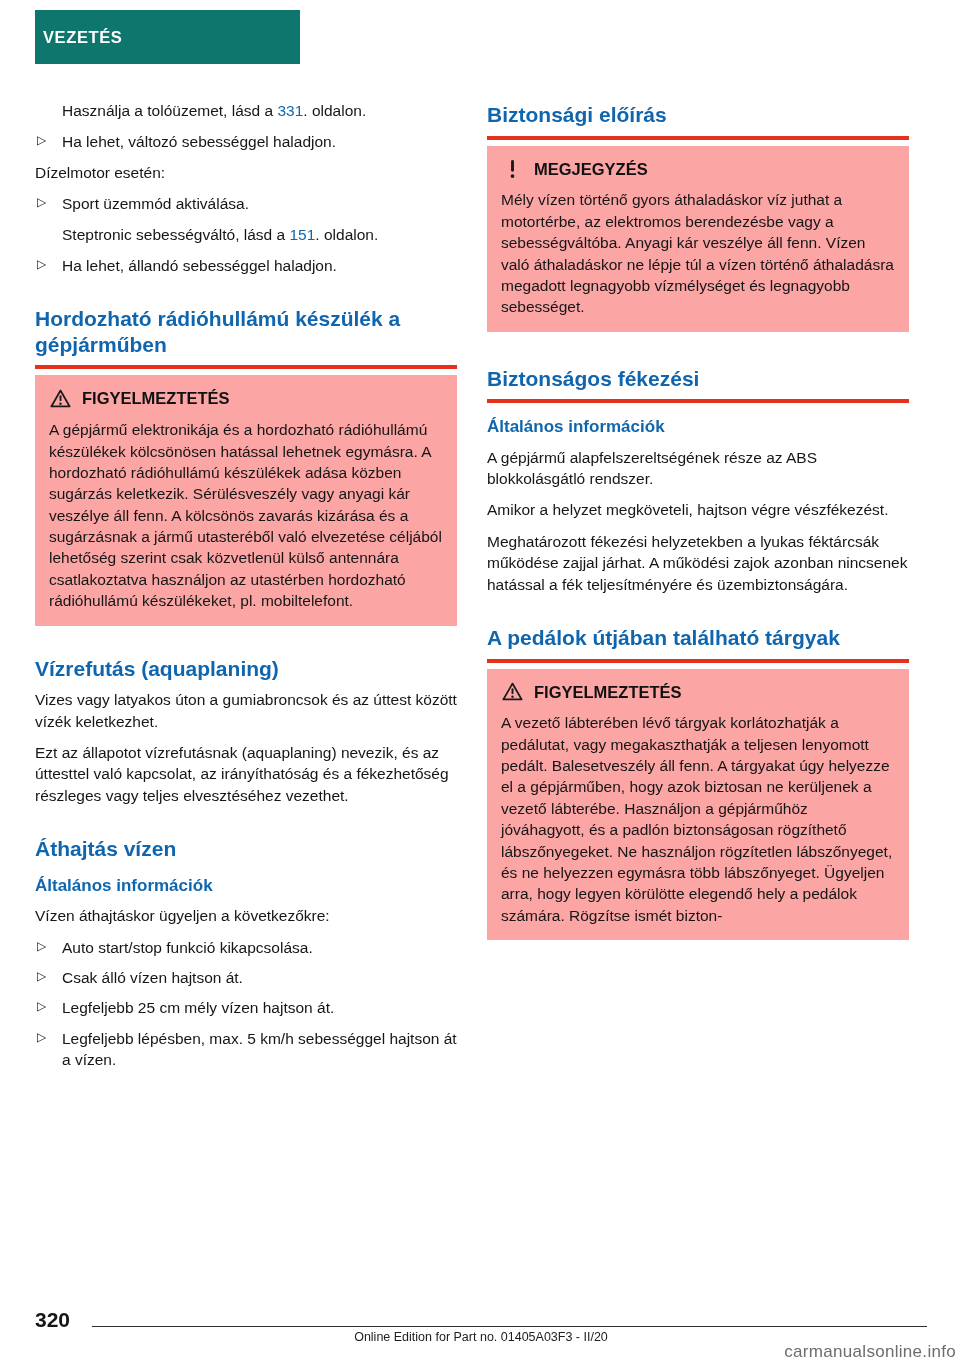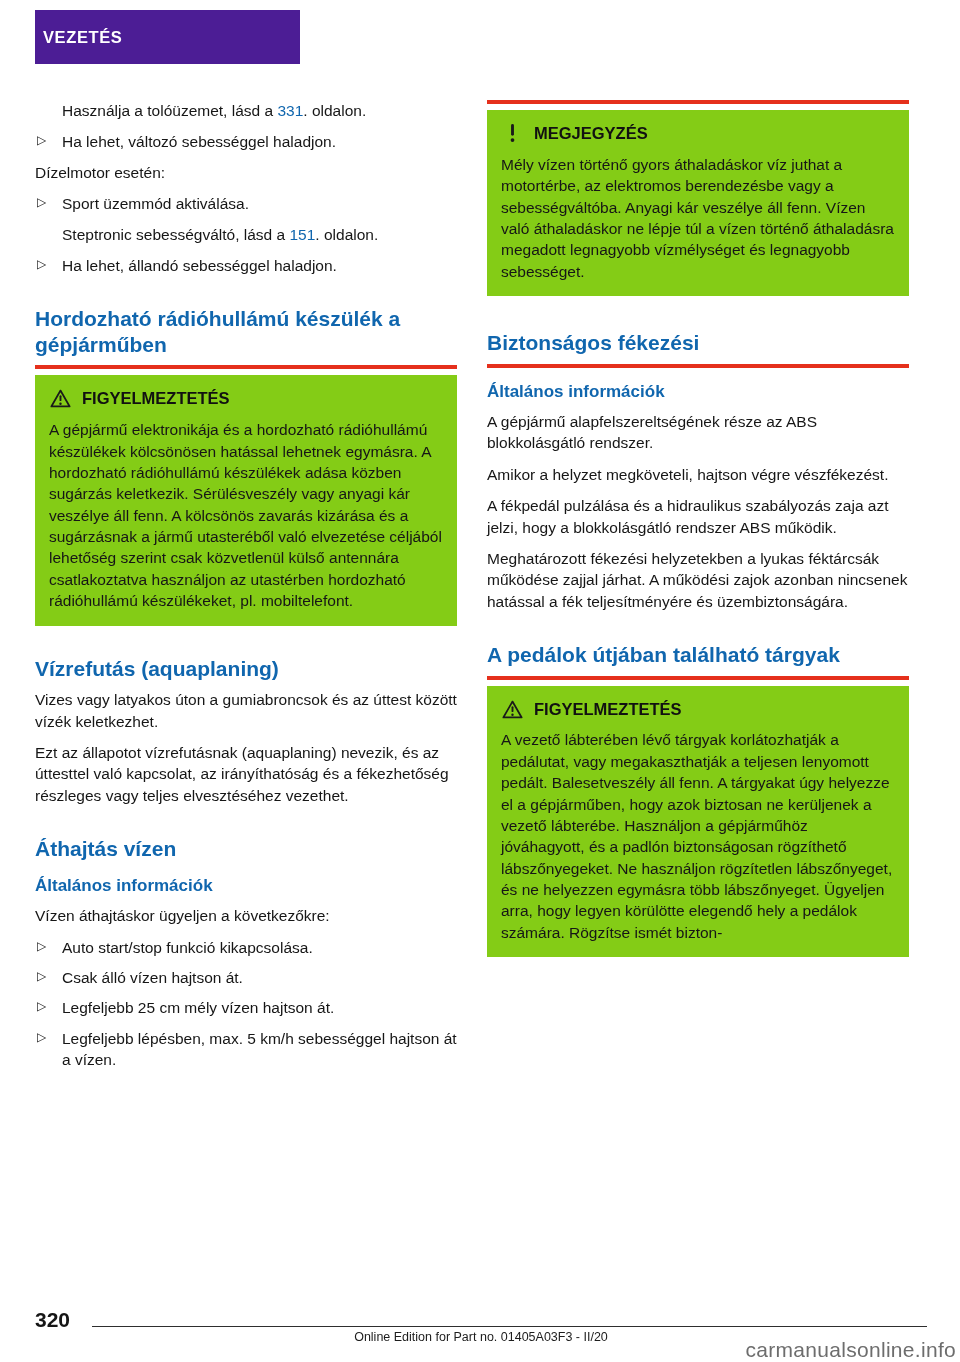--- a/index.html
+++ b/index.html
@@ -9,21 +9,21 @@
     font-family:"Liberation Sans","DejaVu Sans",sans-serif;
     color:#161616;
     position:relative;
     overflow:hidden;
   }
   .page { position:absolute; inset:0; padding:10px 33px 0 35px; }
 
   
   .header { display:flex; height:54px; }
   .chapter-tab {
-    width:265px; background:#4c1d95; color:#ffffff;
+    width:265px; background:#0f766e; color:#ffffff;
     display:flex; align-items:center; padding-left:8px;
     font-size:16.5px; font-weight:bold; letter-spacing:.6px;
   }
   .header-right {
     flex:1; display:flex; align-items:center; justify-content:center;
     border-bottom:1px solid #2e2e2e; border-right:1px solid #2e2e2e;
     font-size:15.5px;
   }
 
   
@@ -38,34 +38,34 @@
 
   h2.sec { color:#1066ae; font-size:21px; line-height:1.22; font-weight:bold; margin:30px 0 8px; }
   h2.sec.tight { margin-top:34px; }
   .col > h2.sec:first-child { margin-top:2px; }
   .rule { height:4px; background:#e5301c; margin:0 0 6px; }
   h3.sub { color:#1066ae; font-size:17px; font-weight:bold; margin:12px 0 8px; }
 
   .plink { color:#1066ae; text-decoration:none; cursor:pointer; }
 
   
-  .notice { background:#84cc16; padding:12px 14px 14px; margin:2px 0 16px; }
+  .notice { background:#fca5a5; padding:12px 14px 14px; margin:2px 0 16px; }
   .notice-head { display:flex; align-items:center; gap:11px; font-weight:bold; font-size:16.5px; margin-bottom:9px; color:#111; }
   .notice-head .icon-wrap { display:flex; align-items:center; justify-content:center; width:22px; }
   .notice p { margin:0; }
 
   
   .footer { position:absolute; left:35px; right:33px; bottom:18px; }
   .footer-row { display:flex; align-items:flex-end; }
   .pagenum { font-size:21px; font-weight:bold; line-height:1; }
   .footer-line { flex:1; border-bottom:1px solid #2e2e2e; margin-left:22px; margin-bottom:3px; }
   .footer-note { text-align:center; font-size:12.5px; margin-top:0; color:#1d1d1d; }
   .watermark {
     position:absolute; right:4px; bottom:0;
-    font-size:21px; color:#6d6d6d; letter-spacing:.3px;
+    font-size:17px; color:#6d6d6d; letter-spacing:.3px;
   }
 </style>
 </head>
 <body>
 
 <div class="page">
 
   <header class="header">
     <div class="chapter-tab">
       <span>VEZETÉS</span>
@@ -136,20 +136,21 @@
       </div>
       <div class="li">
         <span class="tri">▷</span>
         <span>Legfeljebb lépésben, max. 5 km/h sebességgel hajtson át a vízen.</span>
       </div>
 
     </section>
 
     <section class="col">
 
+      <h2 class="sec">Biztonsági előírás</h2>
       <div class="rule"></div>
 
       <aside class="notice">
         <div class="notice-head">
           <span class="icon-wrap">
             <svg viewBox="0 0 10 22" width="9" height="20" aria-hidden="true">
               <rect x="3.4" y="1" width="3.2" height="13" rx="1.6" fill="#1a1a1a"></rect>
               <circle cx="5" cy="18.8" r="2.1" fill="#1a1a1a"></circle>
             </svg>
           </span>
@@ -157,21 +158,20 @@
         </div>
         <p>Mély vízen történő gyors áthaladáskor víz juthat a motortérbe, az elektromos berendezésbe vagy a sebességváltóba. Anyagi kár veszélye áll fenn. Vízen való áthaladáskor ne lépje túl a vízen történő áthaladásra megadott legnagyobb vízmélységet és legnagyobb sebességet.</p>
       </aside>
 
       <h2 class="sec tight">Biztonságos fékezési</h2>
       <div class="rule"></div>
       <h3 class="sub">Általános információk</h3>
 
       <p class="body">A gépjármű alapfelszereltségének része az ABS blokkolásgátló rendszer.</p>
       <p class="body">Amikor a helyzet megköveteli, hajtson végre vészfékezést.</p>
-      <p class="body">A fékpedál pulzálása és a hidraulikus szabályozás zaja azt jelzi, hogy a blokkolásgátló rendszer ABS működik.</p>
       <p class="body">Meghatározott fékezési helyzetekben a lyukas féktárcsák működése zajjal járhat. A működési zajok azonban nincsenek hatással a fék teljesítményére és üzembiztonságára.</p>
 
       <h2 class="sec">A pedálok útjában található tárgyak</h2>
       <div class="rule"></div>
 
       <aside class="notice">
         <div class="notice-head">
           <span class="icon-wrap">
             <svg viewBox="0 0 24 22" width="21" height="19" aria-hidden="true">
               <path d="M12 1.8 L22.6 20.2 L1.4 20.2 Z" fill="none" stroke="#1a1a1a" stroke-width="2" stroke-linejoin="round"></path>

